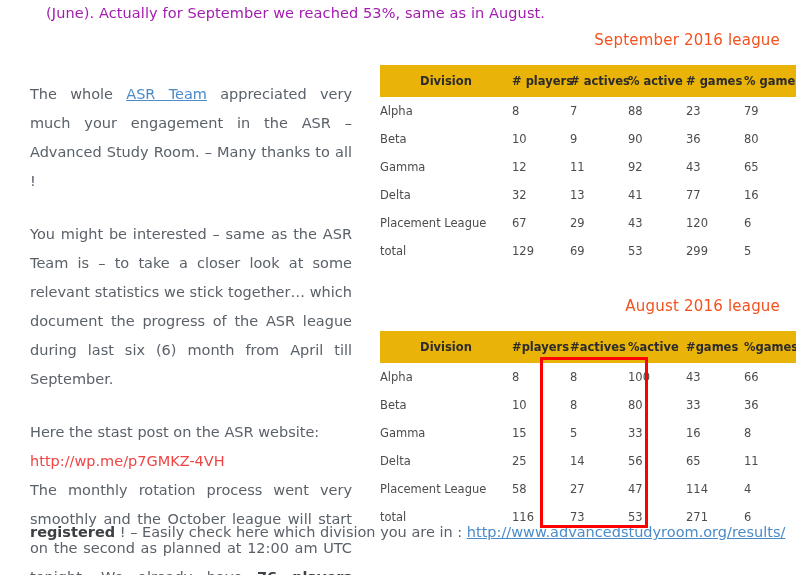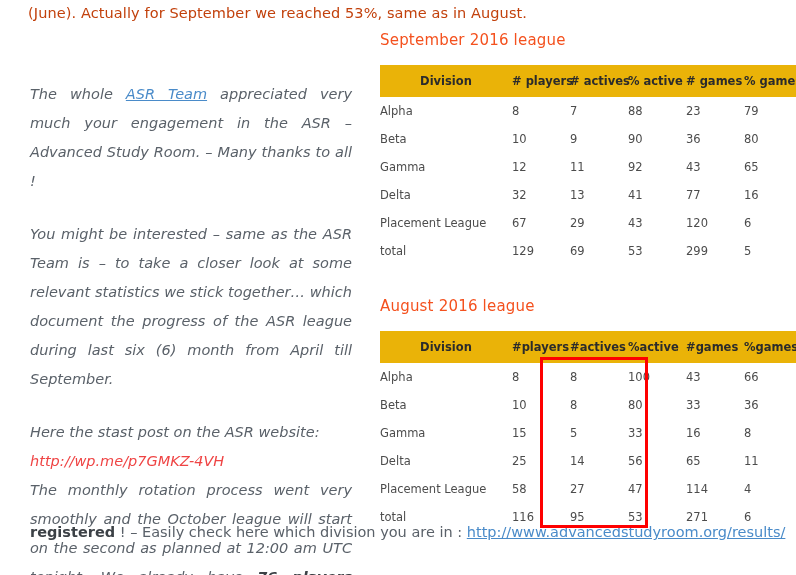--- a/index.html
+++ b/index.html
@@ -12,44 +12,43 @@
     height: 575px;
     position: relative;
     overflow: hidden;
     font-family: "DejaVu Sans", "Liberation Sans", sans-serif;
     color: #5f6368;
   }
 
   
   .topline {
     position: absolute;
-    left: 28px;
+    left: 46px;
     top: 0px;
     width: 740px;
     font-size: 14.5px;
     line-height: 26px;
-    color: #c2410c;
+    color: #a21caf;
     letter-spacing: 0.1px;
   }
 
   
   .left-col {
     position: absolute;
     left: 30px;
     top: 80px;
     width: 322px;
     font-size: 14.5px;
     line-height: 29px;
     color: #5a6169;
     text-align: justify;
     text-justify: inter-word;
   }
   .left-col p {
     margin: 0 0 24px 0;
-    font-style: italic;
   }
   .left-col p.tight {
     margin-bottom: 0;
   }
   .left-col p.last {
     margin-bottom: 0;
     text-align: justify;
   }
   .lnk {
     color: #4a8bc9;
@@ -81,20 +80,21 @@
     top: 30px;
     width: 400px;
   }
   .tbl-title {
     color: #f4511e;
     font-size: 15px;
     line-height: 20px;
     margin: 0 0 15px 0;
     font-weight: normal;
     letter-spacing: 0.2px;
+    text-align: right;
   }
   .tbl-title.second {
     margin-top: 9px;
   }
 
   table.stats {
     border-collapse: collapse;
     width: 398px;
     font-size: 11.5px;
     table-layout: fixed;
@@ -296,21 +296,21 @@
         <td class="c-div">Placement League</td>
         <td>58</td>
         <td>27</td>
         <td>47</td>
         <td>114</td>
         <td>4</td>
       </tr>
       <tr>
         <td class="c-div">total</td>
         <td>116</td>
-        <td>95</td>
+        <td>73</td>
         <td>53</td>
         <td>271</td>
         <td>6</td>
       </tr>
     </tbody>
   </table>
 </div>
 
 <div class="red-box"></div>
 

